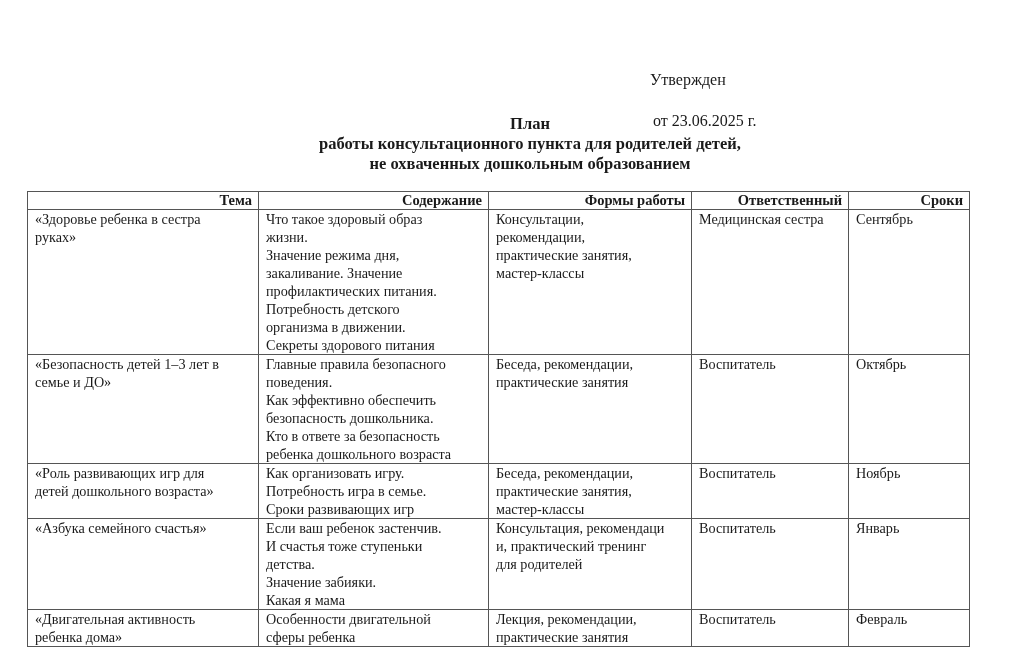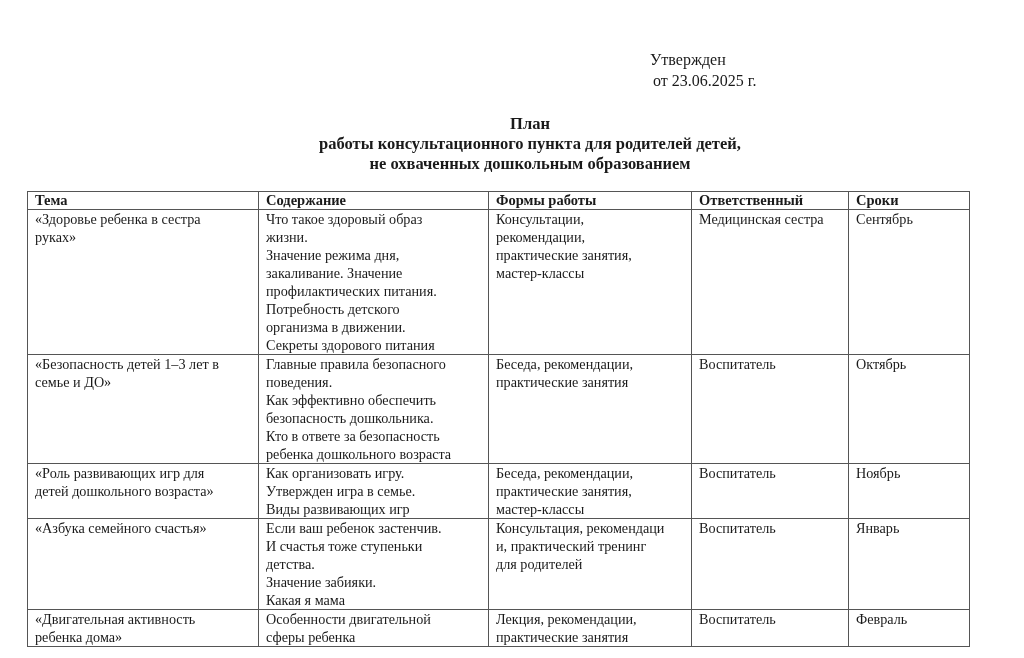--- a/index.html
+++ b/index.html
@@ -1,26 +1,26 @@
 <!DOCTYPE html>
 <html><head>
 <meta charset="utf-8">
 <style>
   html, body { margin: 0; padding: 0; background: #ffffff; }
   body { width: 1024px; height: 658px; position: relative; overflow: hidden;
          font-family: "Liberation Serif", "DejaVu Serif", serif; color: #1a1a1a; }
   .approval { position: absolute; left: 650px; top: 49px; font-size: 16px; line-height: 21px; }
-  .approval div { white-space: nowrap; }
+  .approval div { white-space: nowrap; margin-top: 20px; }
   .approval .l2, .approval .l3 { padding-left: 3px; }
   .title { position: absolute; left: 0; width: 1060px; top: 114px; text-align: center;
            font-weight: bold; font-size: 16.5px; line-height: 20px; }
   table { position: absolute; left: 27px; top: 191px; border-collapse: collapse;
           table-layout: fixed; width: 942px; font-size: 14.2px; line-height: 18px; }
   th, td { border: 1.5px solid #555; vertical-align: top; padding: 0 6px 0 7px; }
-  th { font-weight: bold; text-align: left; height: 17px; line-height: 17px; font-size: 14.5px; }
+  th { font-weight: bold; text-align: right; height: 17px; line-height: 17px; font-size: 14.5px; }
   td .line { display: block; white-space: nowrap; }
   tbody tr:last-child td { height: 32px; }
 </style>
 </head>
 <body>
 
 <div class="approval">
   <div class="l1">Утвержден</div>
   <div class="l3">от 23.06.2025 г.</div>
 </div>
@@ -101,22 +101,22 @@
           <span class="line">Октябрь</span>
         </td>
       </tr>
       <tr>
         <td>
           <span class="line">«Роль развивающих игр для</span>
           <span class="line">детей дошкольного возраста»</span>
         </td>
         <td>
           <span class="line">Как организовать игру.</span>
-          <span class="line">Утвержден игра в семье.</span>
-          <span class="line">Виды развивающих игр</span>
+          <span class="line">Потребность игра в семье.</span>
+          <span class="line">Сроки развивающих игр</span>
         </td>
         <td>
           <span class="line">Беседа, рекомендации,</span>
           <span class="line">практические занятия,</span>
           <span class="line">мастер-классы</span>
         </td>
         <td>
           <span class="line">Воспитатель</span>
         </td>
         <td>

